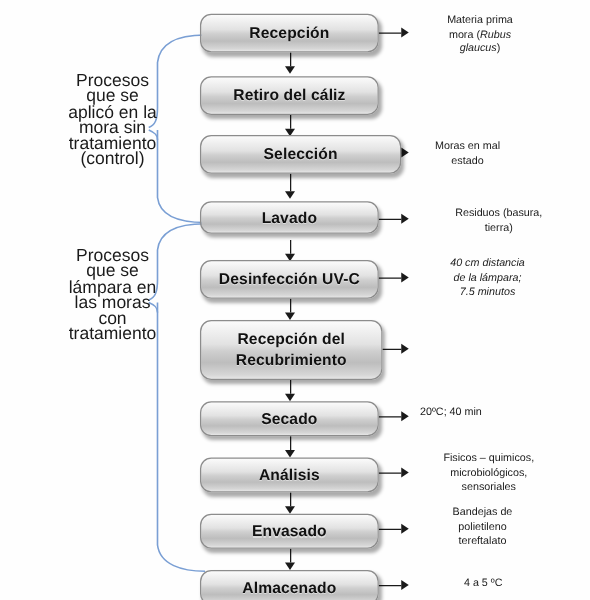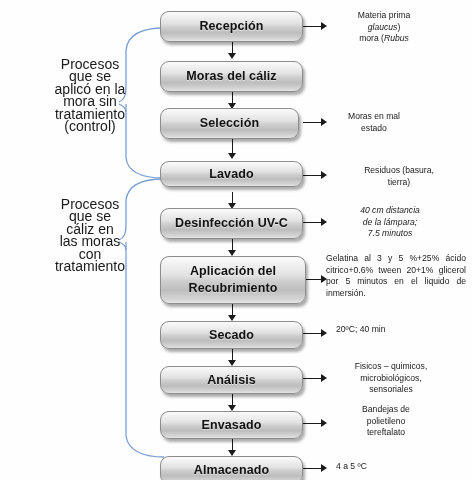--- a/index.html
+++ b/index.html
@@ -148,21 +148,21 @@
     <div>que se</div>
     <div>aplicó en la</div>
     <div>mora sin</div>
     <div>tratamiento</div>
     <div>(control)</div>
   </div>
 
   <div class="glabel" style="left:42px; top:198px; width:96px;">
     <div>Procesos</div>
     <div>que se</div>
-    <div>cáliz en</div>
+    <div>lámpara en</div>
     <div>las moras</div>
     <div>con</div>
     <div>tratamiento</div>
   </div>
 
   <div class="vconn" style="left:228px; top:42px; height:17px;">
     <div class="stem" style="height:11px;"></div>
     <div class="head"></div>
   </div>
   <div class="vconn" style="left:228px; top:92px; height:17px;">
@@ -233,38 +233,38 @@
   <div class="hconn" style="left:303px; top:464px; width:24px;">
     <div class="stem" style="width:18px;"></div>
     <div class="head"></div>
   </div>
 
   <div class="pbox" style="left:160px; top:11px; width:143px; height:31px;">
     <span class="plabel">Recepción</span>
   </div>
 
   <div class="pbox" style="left:160px; top:61px; width:143px; height:31px;">
-    <span class="plabel">Moras del cáliz</span>
-  </div>
-
-  <div class="pbox" style="left:160px; top:108px; width:139px; height:31px;">
+    <span class="plabel">Retiro del cáliz</span>
+  </div>
+
+  <div class="pbox" style="left:160px; top:108px; width:161px; height:31px;">
     <span class="plabel">Selección</span>
   </div>
 
   <div class="pbox" style="left:160px; top:161px; width:143px; height:26px;">
     <span class="plabel">Lavado</span>
   </div>
 
   <div class="pbox" style="left:160px; top:208px; width:143px; height:31px;">
     <span class="plabel">Desinfección UV-C</span>
   </div>
 
   <div class="pbox big" style="left:160px; top:256px; width:146px; height:48px;">
     <span class="plabel">
-      <span>Aplicación del</span><br>
+      <span>Recepción del</span><br>
       <span>Recubrimiento</span>
     </span>
   </div>
 
   <div class="pbox" style="left:160px; top:321px; width:143px; height:28px;">
     <span class="plabel">Secado</span>
   </div>
 
   <div class="pbox" style="left:160px; top:366px; width:143px; height:28px;">
     <span class="plabel">Análisis</span>
@@ -273,55 +273,54 @@
   <div class="pbox" style="left:160px; top:411px; width:143px; height:28px;">
     <span class="plabel">Envasado</span>
   </div>
 
   <div class="pbox" style="left:160px; top:456px; width:143px; height:28px;">
     <span class="plabel">Almacenado</span>
   </div>
 
   <div class="note" style="left:330px; top:10px; width:108px;">
     <div>Materia prima</div>
+    <div><span>mora  (</span><span class="it">Rubus</span></div>
     <div><span class="it">glaucus</span><span>)</span></div>
-    <div><span>mora  (</span><span class="it">Rubus</span></div>
   </div>
 
   <div class="note" style="left:318px; top:111px; width:112px;">
     <div>Moras en mal</div>
     <div>estado</div>
   </div>
 
   <div class="note" style="left:340px; top:165px; width:118px;">
     <div>Residuos (basura,</div>
     <div>tierra)</div>
   </div>
 
   <div class="note" style="left:334px; top:205px; width:112px;font-style:italic;">
     <div>40 cm distancia</div>
     <div>de la lámpara;</div>
     <div>7.5 minutos</div>
   </div>
 
-  <div class="note justify" style="left:326px; top:253px; width:140px;">Gelatina al 3 y 5 %+25% ácido citrico+0.6% tween 20+1% glicerol por 5 minutos en el liquido de inmersión.</div>
 
   <div class="note" style="left:336px; top:324px; width:80px; text-align:left;">
     <div>20ºC; 40 min</div>
   </div>
 
   <div class="note" style="left:332px; top:361px; width:118px;">
     <div>Fisicos – quimicos,</div>
     <div>microbiológicos,</div>
     <div>sensoriales</div>
   </div>
 
   <div class="note" style="left:332px; top:404px; width:108px;">
     <div>Bandejas de</div>
     <div>polietileno</div>
     <div>tereftalato</div>
   </div>
 
-  <div class="note" style="left:336px; top:461px; width:80px; text-align:left;">
+  <div class="note" style="left:322px; top:461px; width:80px; text-align:right;">
     <div>4 a 5 ºC</div>
   </div>
 
 </div>
 
 </body></html>

